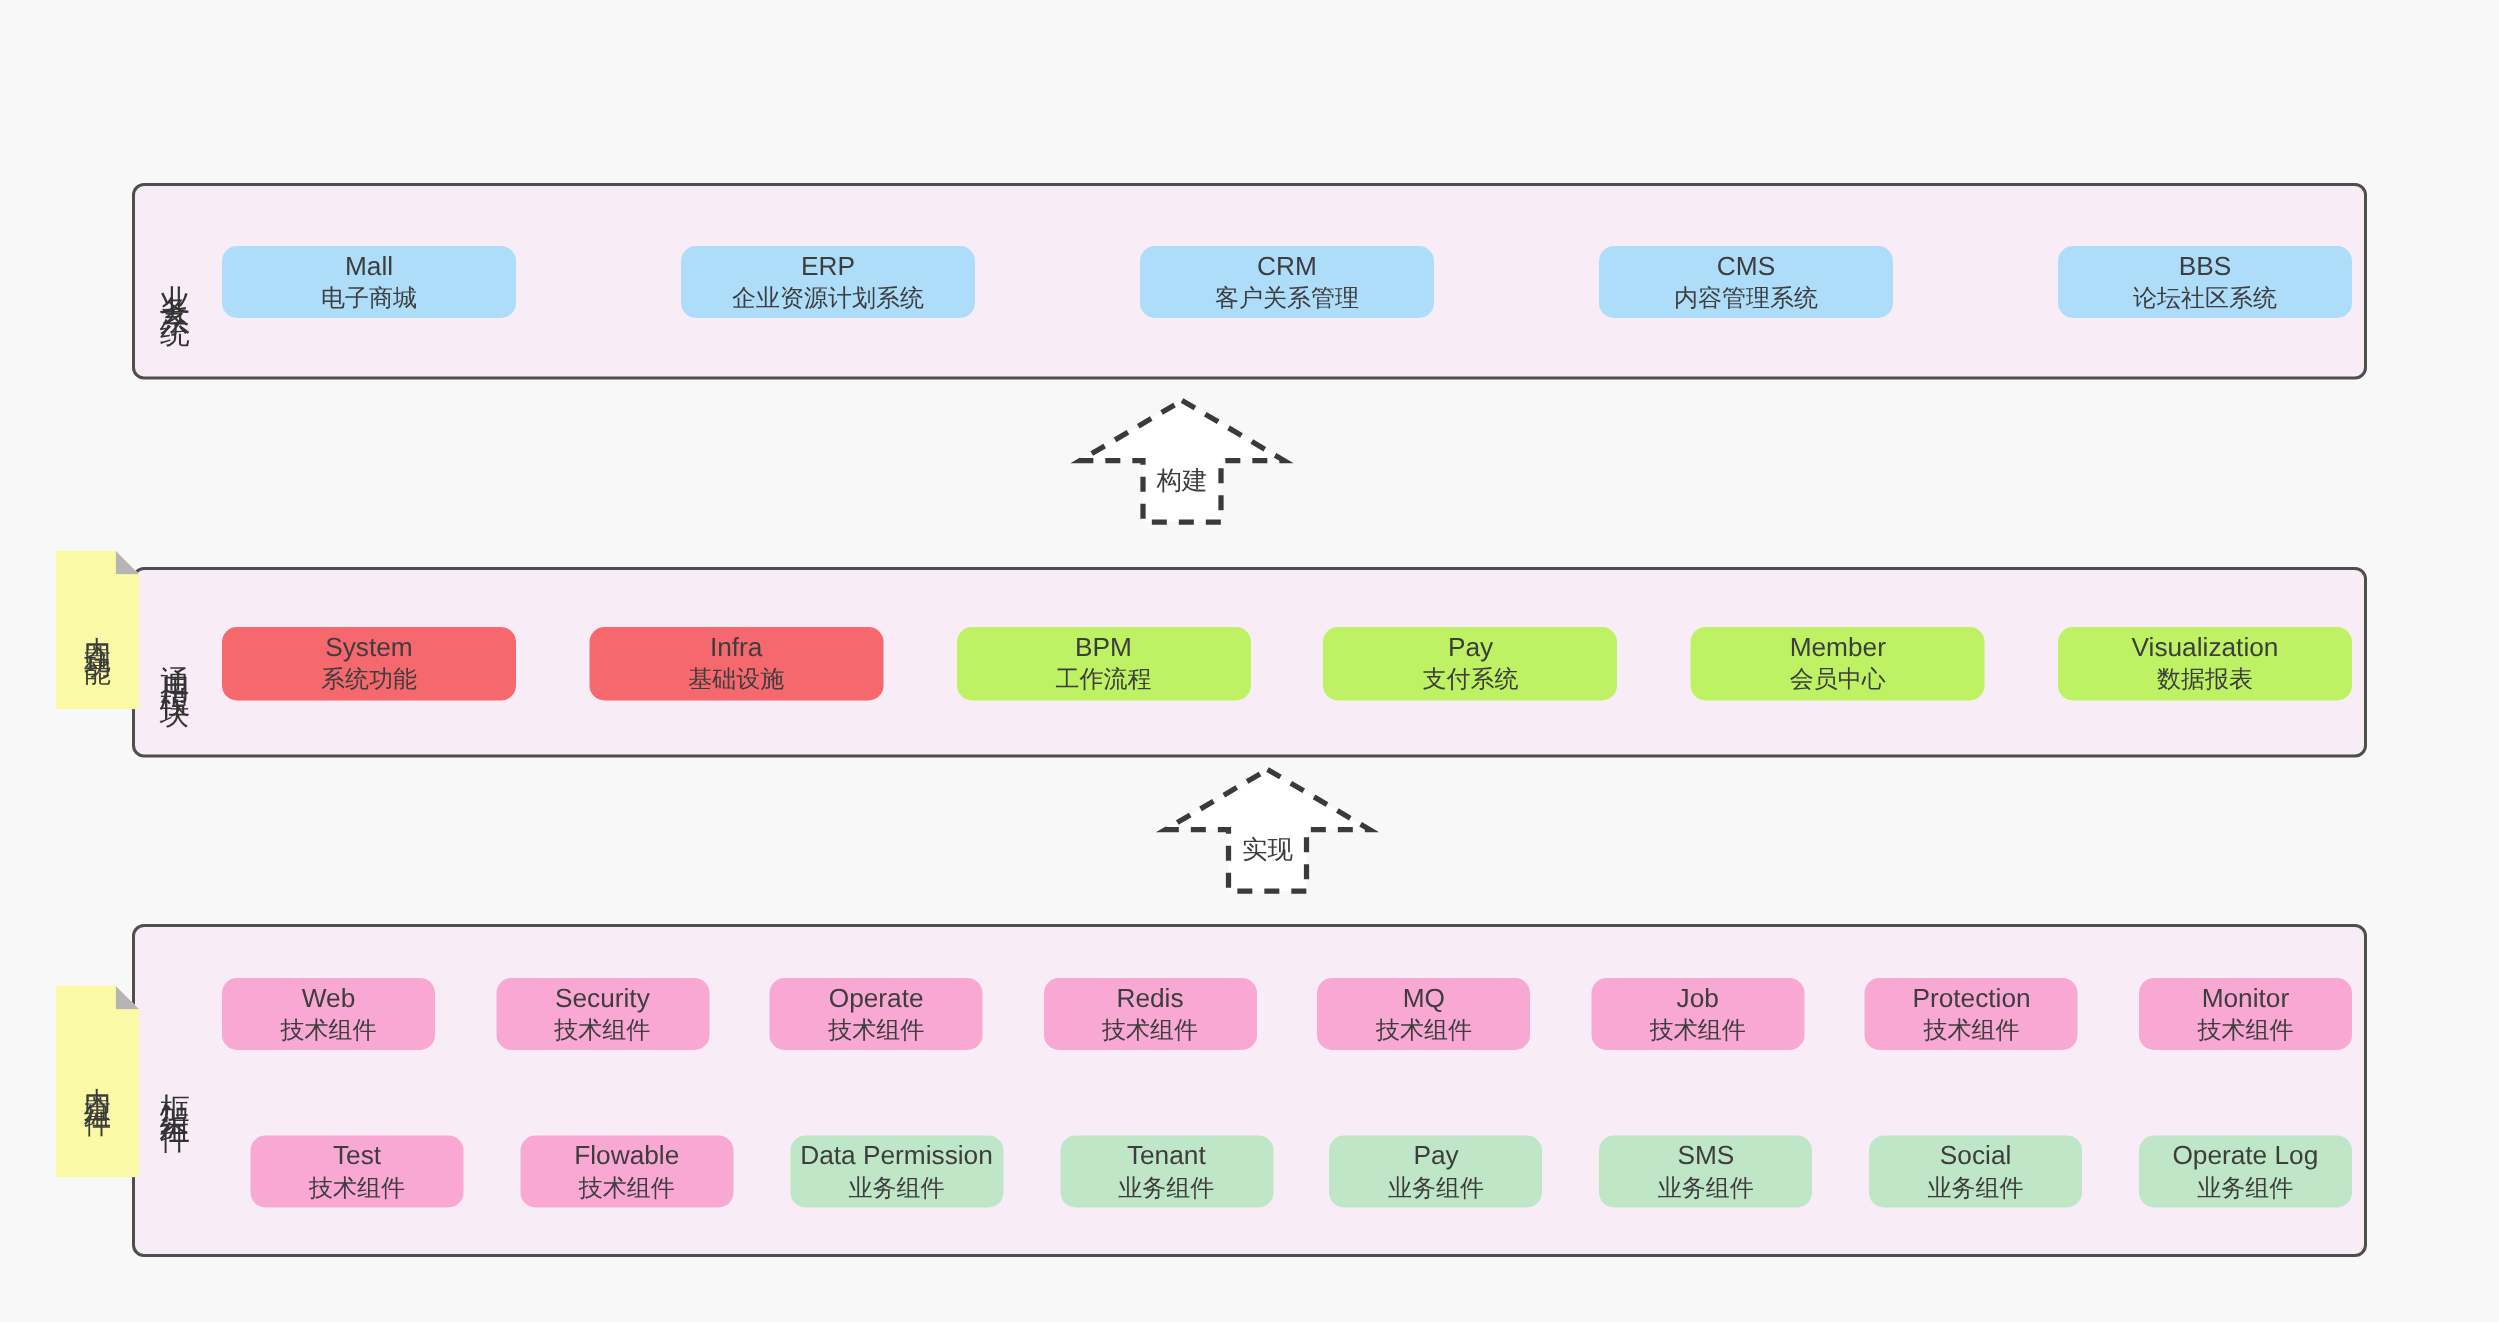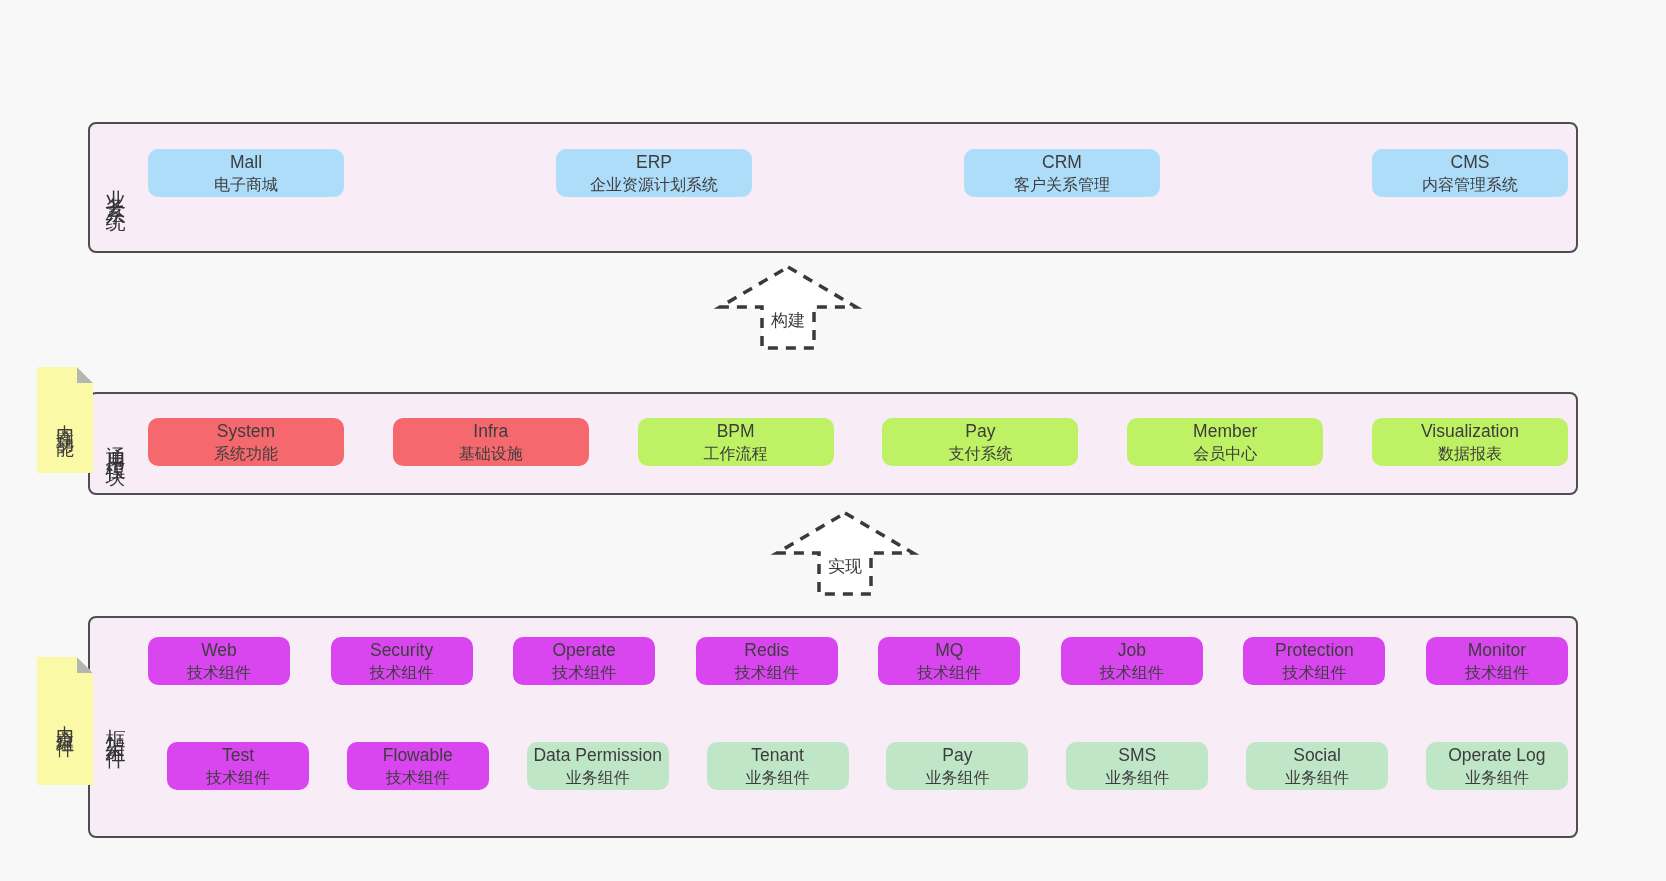--- a/index.html
+++ b/index.html
@@ -16,40 +16,40 @@
   
   .band{
     position:absolute;
     left:88px;width:1490px;
     background:#f8edf6;
     border:2px solid #4e4e4e;
     border-radius:8px;
     box-sizing:border-box;
   }
   .band1{top:122px;height:131px;}
-  .band2{top:392px;height:103px;}
+  .band2{top:378px;height:127px;}
   .band3{top:616px;height:222px;}
   .band-title{
     position:absolute;
     left:13px;top:50%;
     transform:translateY(-50%);
     writing-mode:vertical-rl;
     text-orientation:upright;
     font-size:20px;
     letter-spacing:7px;
     color:#333;
     white-space:nowrap;
   }
   
   .row{
     position:absolute;
     left:58px;right:8px;
     display:flex;
     justify-content:space-between;
-    align-items:flex-start;
+    align-items:center;
   }
   .band1 .row{top:25px;height:78px;}
   .band2 .row{top:24px;height:77px;}
   .band3 .row-0{top:19px;height:78px;}
   .band3 .row-1{top:124px;height:78px;padding-left:19px;}
   .box{
     border-radius:10px;
     display:flex;
     flex-direction:column;
     justify-content:center;
@@ -60,21 +60,21 @@
     padding:2px 4px;
     box-sizing:border-box;
   }
   .wide .box{width:196px;}
   .narrow .box{width:142px;}
   .box-name{font-size:17.5px;}
   .box-desc{font-size:16px;}
   .t-blue{background:#aeddfa;}
   .t-red{background:#f5696e;}
   .t-pink{background:#bef264;}
-  .t-green-dark{background:#d946ef;}
+  .t-green-dark{background:#f9a8d4;}
   .t-green-light{background:#bfe6c6;}
   
   .note{
     position:absolute;
     left:37px;width:56px;
     background:#fafaa6;
     clip-path:polygon(0 0, calc(100% - 16px) 0, 100% 16px, 100% 100%, 0 100%);
     display:flex;
     align-items:center;
     justify-content:center;
@@ -136,20 +136,24 @@
           <div class="box-desc">企业资源计划系统</div>
         </div>
         <div class="box t-blue">
           <div class="box-name">CRM</div>
           <div class="box-desc">客户关系管理</div>
         </div>
         <div class="box t-blue">
           <div class="box-name">CMS</div>
           <div class="box-desc">内容管理系统</div>
         </div>
+        <div class="box t-blue">
+          <div class="box-name">BBS</div>
+          <div class="box-desc">论坛社区系统</div>
+        </div>
       </div>
   </section>
 
   <div class="arrow arrow-1">
     <svg viewBox="0 0 150 88" xmlns="http://www.w3.org/2000/svg">
       <polygon points="75,3 143,43 101,43 101,84 49,84 49,43 7,43"></polygon>
       <text x="75" y="62">构建</text>
     </svg>
   </div>
 

